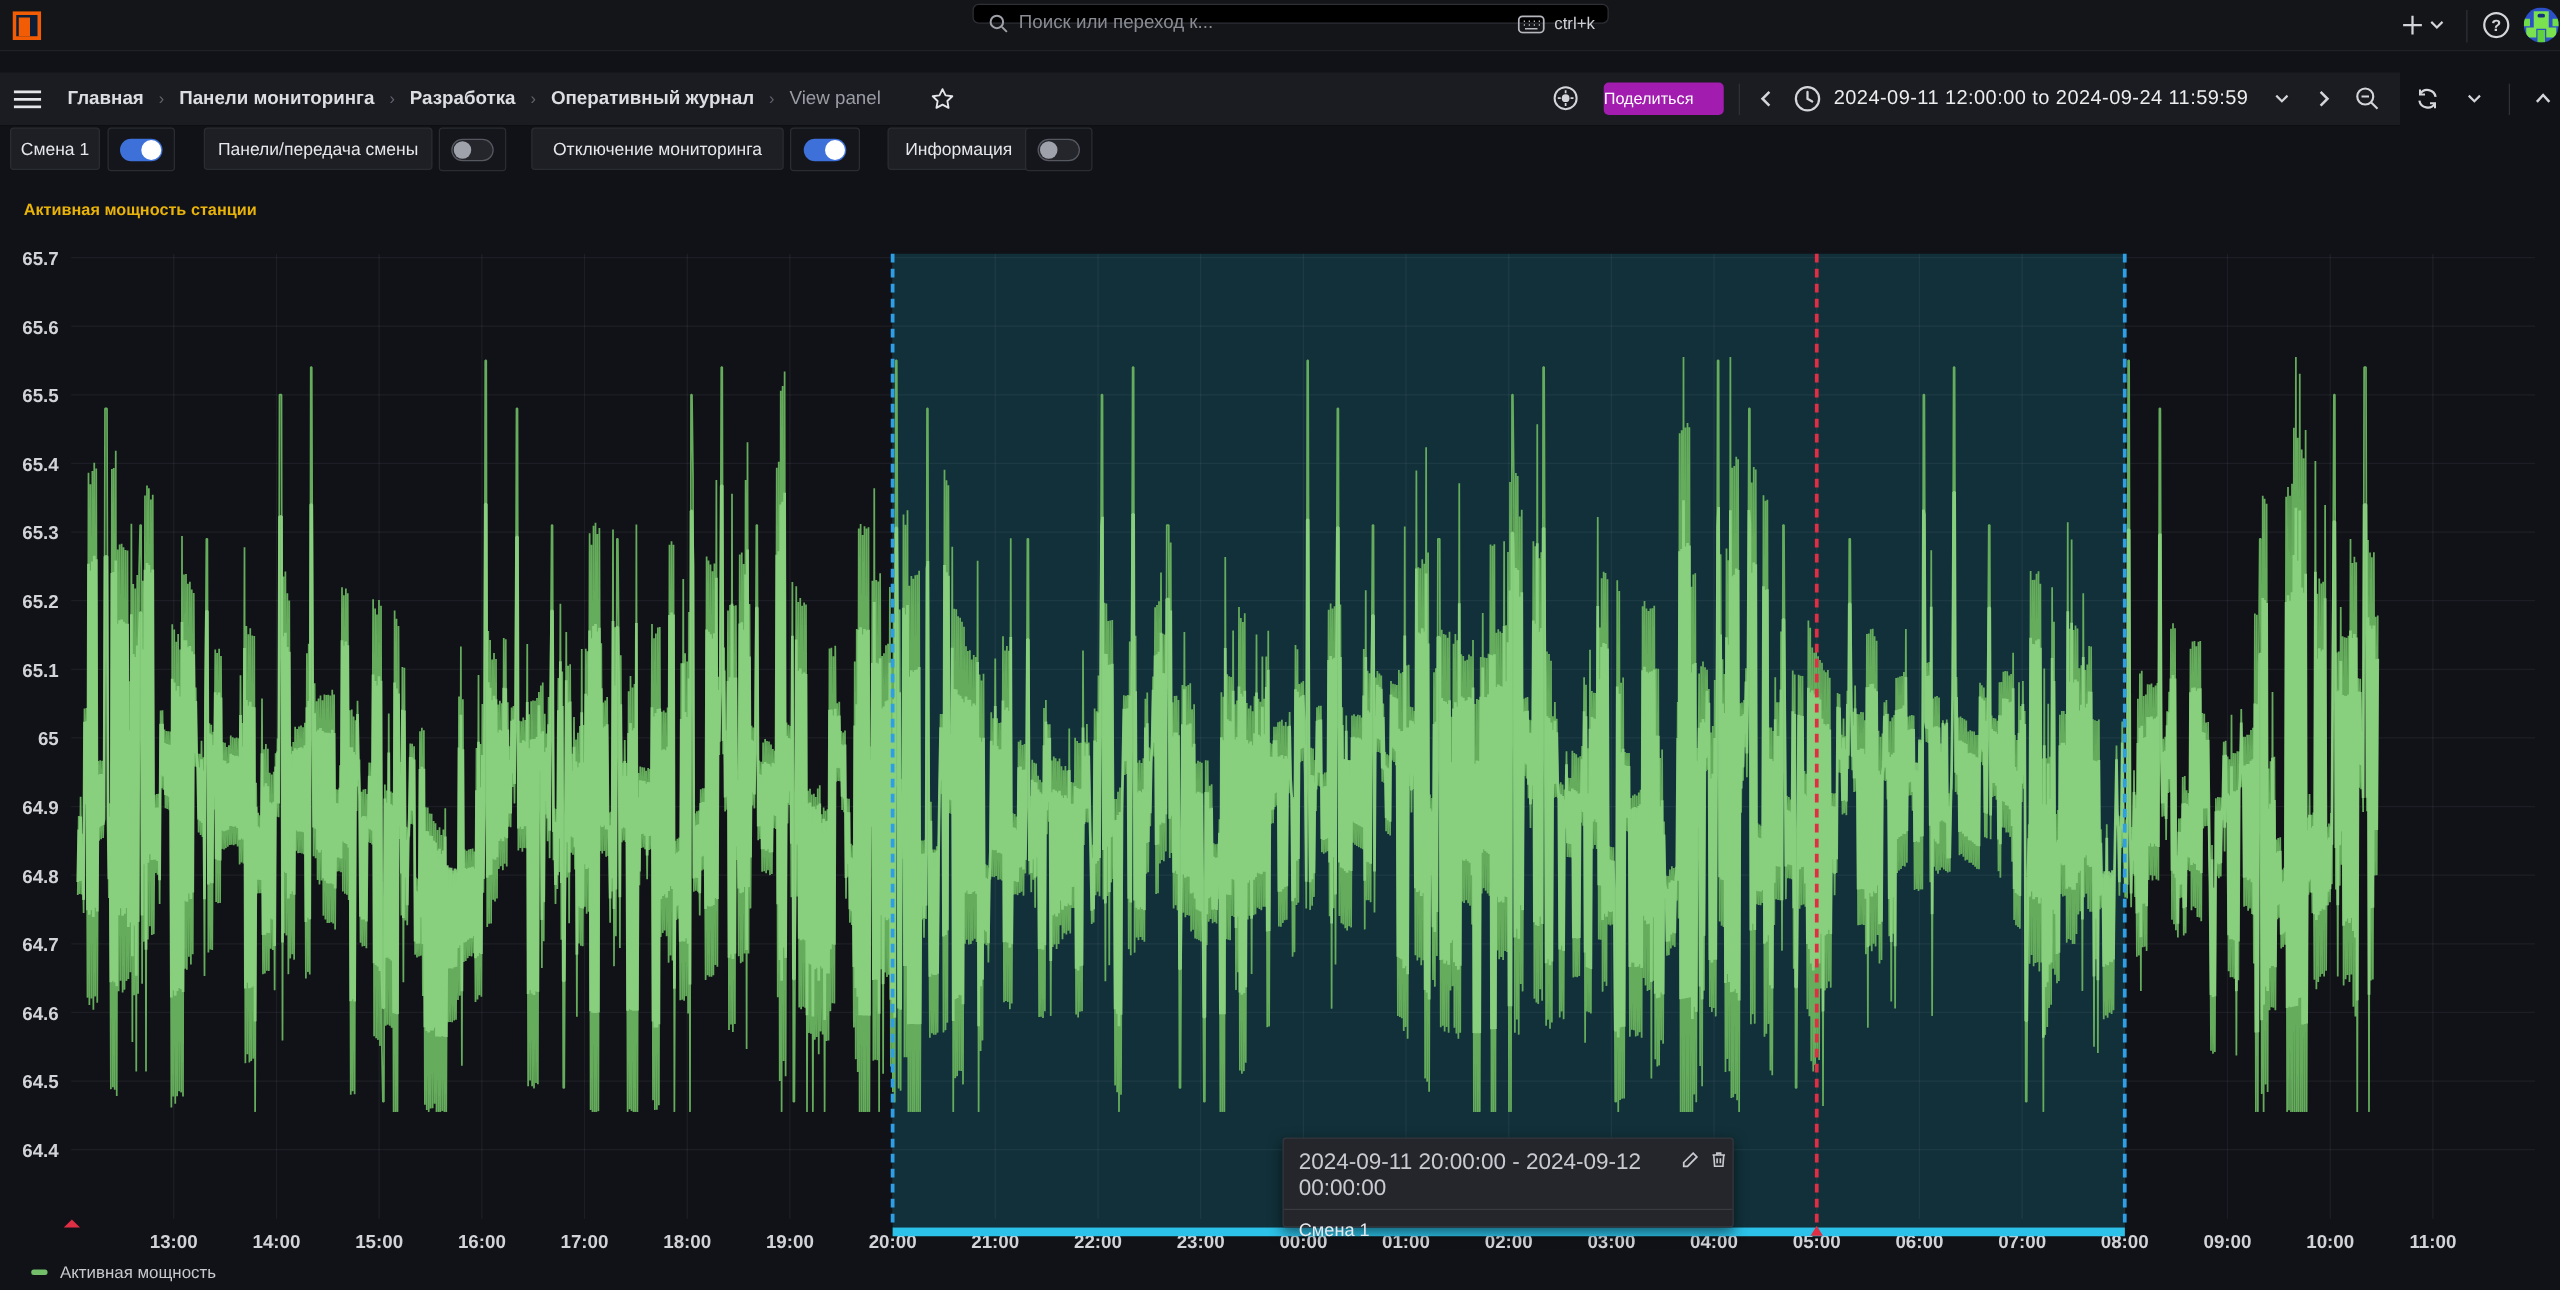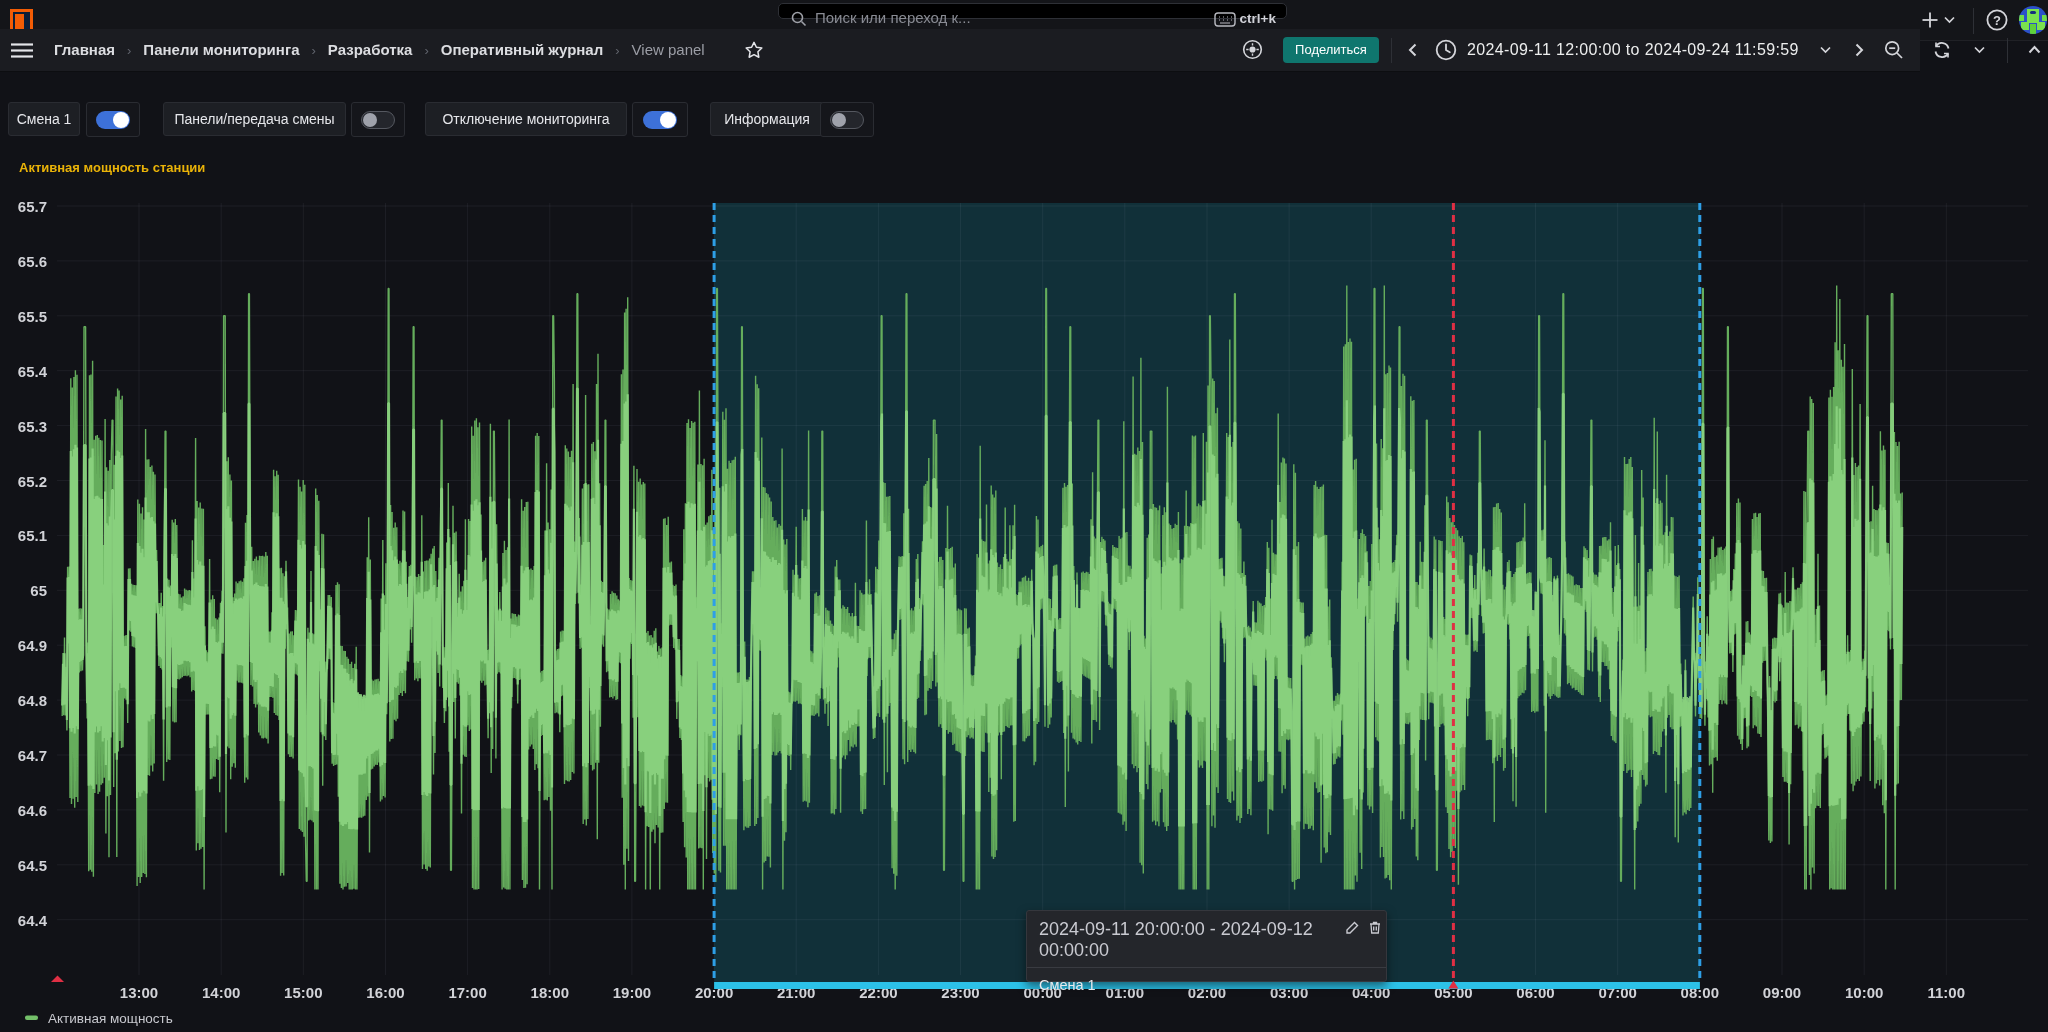--- a/index.html
+++ b/index.html
@@ -1,22 +1,22 @@
 <!DOCTYPE html>
 <html><head><meta charset="utf-8"><style>
 *{margin:0;padding:0;box-sizing:border-box}
 html,body{width:2048px;height:1032px;background:#111217;font-family:"Liberation Sans",sans-serif;overflow:hidden}
 .abs{position:absolute}
 #row1{position:absolute;left:0;top:0;width:2048px;height:41px;background:#141519;border-bottom:1px solid #202126}
-#row2{position:absolute;left:0;top:29px;width:1920px;height:43px;background:#1b1c21;border-bottom:1px solid #0d0e11}
+#row2{position:absolute;left:0;top:58px;width:1920px;height:43px;background:#1b1c21;border-bottom:1px solid #0d0e11}
 .crumb{color:#dcdde1;font-size:15px;font-weight:600}
 .crumb.last{color:#9b9da5;font-weight:400}
 .sep{color:#61646d;font-size:13px;padding:0 12px}
 #searchbox{position:absolute;left:778px;top:3px;width:509px;height:16px;background:#000000;border:1px solid #2e3036;border-radius:5px;color:#898b93;font-size:15px;line-height:28px}
-#sharebtn{position:absolute;left:1283px;top:8px;width:96px;height:26px;background:#0f766e;border-radius:4px;color:#fff;font-size:13px;font-weight:500;text-align:center;line-height:26px}
+#sharebtn{position:absolute;left:1283px;top:8px;width:96px;height:26px;background:#a21caf;border-radius:4px;color:#fff;font-size:13px;font-weight:500;text-align:left;line-height:26px}
 .vline{position:absolute;width:1px;background:#2e3036}
 .tlabel{position:absolute;height:34px;background:#1d1f24;border:1px solid #2a2c32;border-radius:3px;color:#e6e7eb;font-size:14px;display:flex;align-items:center;justify-content:center}
 .tbox{position:absolute;height:35px;background:#15161b;border:1px solid #2a2c32;border-radius:3px;display:flex;align-items:center;justify-content:center}
 .pill{width:34px;height:18px;border-radius:9px;position:relative}
 .pill.on{background:#3d71d9}
 .pill.on i{position:absolute;right:1px;top:1px;width:16px;height:16px;background:#fff;border-radius:50%}
 .pill.off{background:#24262c;border:1px solid #555860}
 .pill.off i{position:absolute;left:1px;top:1px;width:14px;height:14px;background:#9fa2ab;border-radius:50%}
 #tooltip{position:absolute;left:1026px;top:910px;width:361px;height:72px;background:#24262b;border:1px solid #35373d;border-radius:3px;box-shadow:0 4px 10px rgba(0,0,0,.5)}
 #tooltip .tt{color:#c9cad1;font-size:18px;padding:8px 12px 6px 12px}
@@ -124,21 +124,21 @@
       <rect x="5" y="5" width="9" height="15" fill="#f25c05"></rect>
     </svg>
   <div class="abs" id="searchbox"><svg class="abs" style="left:12px;top:7px" width="16" height="16" viewBox="0 0 16 16" fill="none" stroke="#9fa1a8" stroke-width="1.6">
         <circle cx="6.5" cy="6.5" r="5"></circle>
         <line x1="10.5" y1="10.5" x2="14.5" y2="14.5"></line>
       </svg><span style="padding-left:36px">Поиск или переход к...</span>
   <svg class="abs" style="right:50px;top:8px" width="22" height="15" viewBox="0 0 22 15" fill="none" stroke="#b7b8bf" stroke-width="1.4">
         <rect x="1" y="1" width="20" height="13" rx="3"></rect>
         <path d="M5 5h1M9 5h1M13 5h1M17 5h1M5 8h1M9 8h1M13 8h1M17 8h1M6 11h10" stroke-width="1.2"></path>
       </svg>
-  <span class="abs" style="right:10px;top:7px;color:#d0d1d7;font-size:13.5px;font-weight:700;line-height:15px">ctrl+k</span></div>
+  <span class="abs" style="right:10px;top:7px;color:#d0d1d7;font-size:13.5px;font-weight:400;line-height:15px">ctrl+k</span></div>
   <svg class="abs" style="left:1921px;top:11px" width="18" height="18" viewBox="0 0 18 18" stroke="#d4d5da" stroke-width="1.8" fill="none">
       <line x1="9" y1="1.5" x2="9" y2="16.5"></line>
       <line x1="1.5" y1="9" x2="16.5" y2="9"></line>
     </svg>
   <svg class="abs" style="left:1944px;top:16px" width="11" height="8" viewBox="0 0 11 8" fill="none" stroke="#d4d5da" stroke-width="1.7">
       <path d="M1 1.5 L5.5 6 L10 1.5"></path>
     </svg>
   <div class="vline" style="left:1973px;top:8px;height:26px"></div>
   <svg class="abs" style="left:1986px;top:9px" width="22" height="22" viewBox="0 0 22 22" fill="none">
       <circle cx="11" cy="11" r="9.6" stroke="#d4d5da" stroke-width="1.8"></circle>

